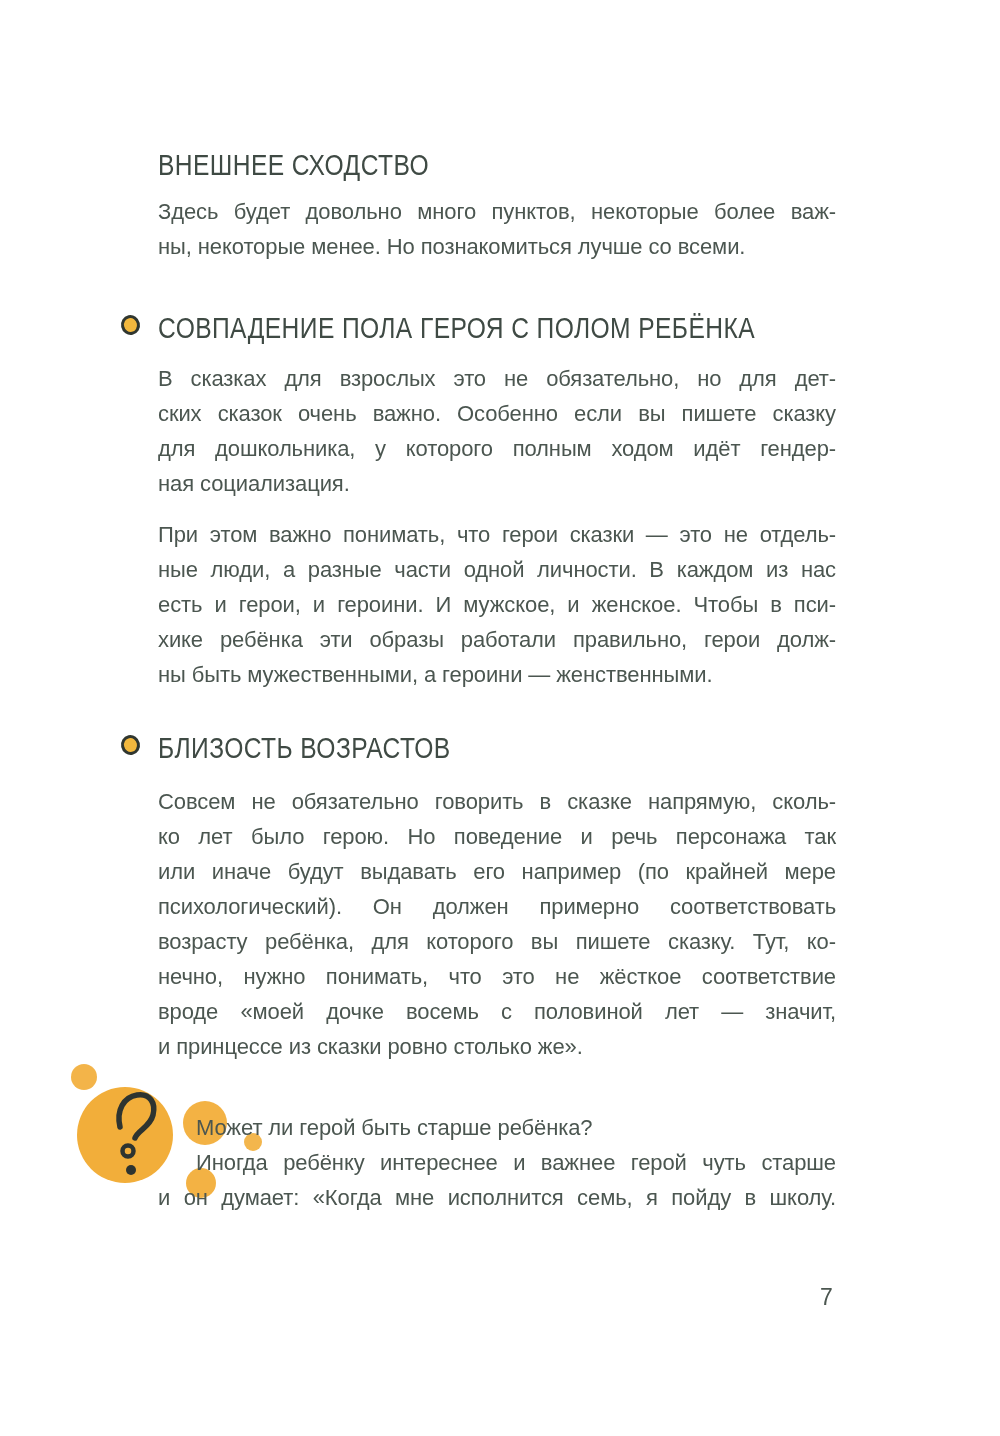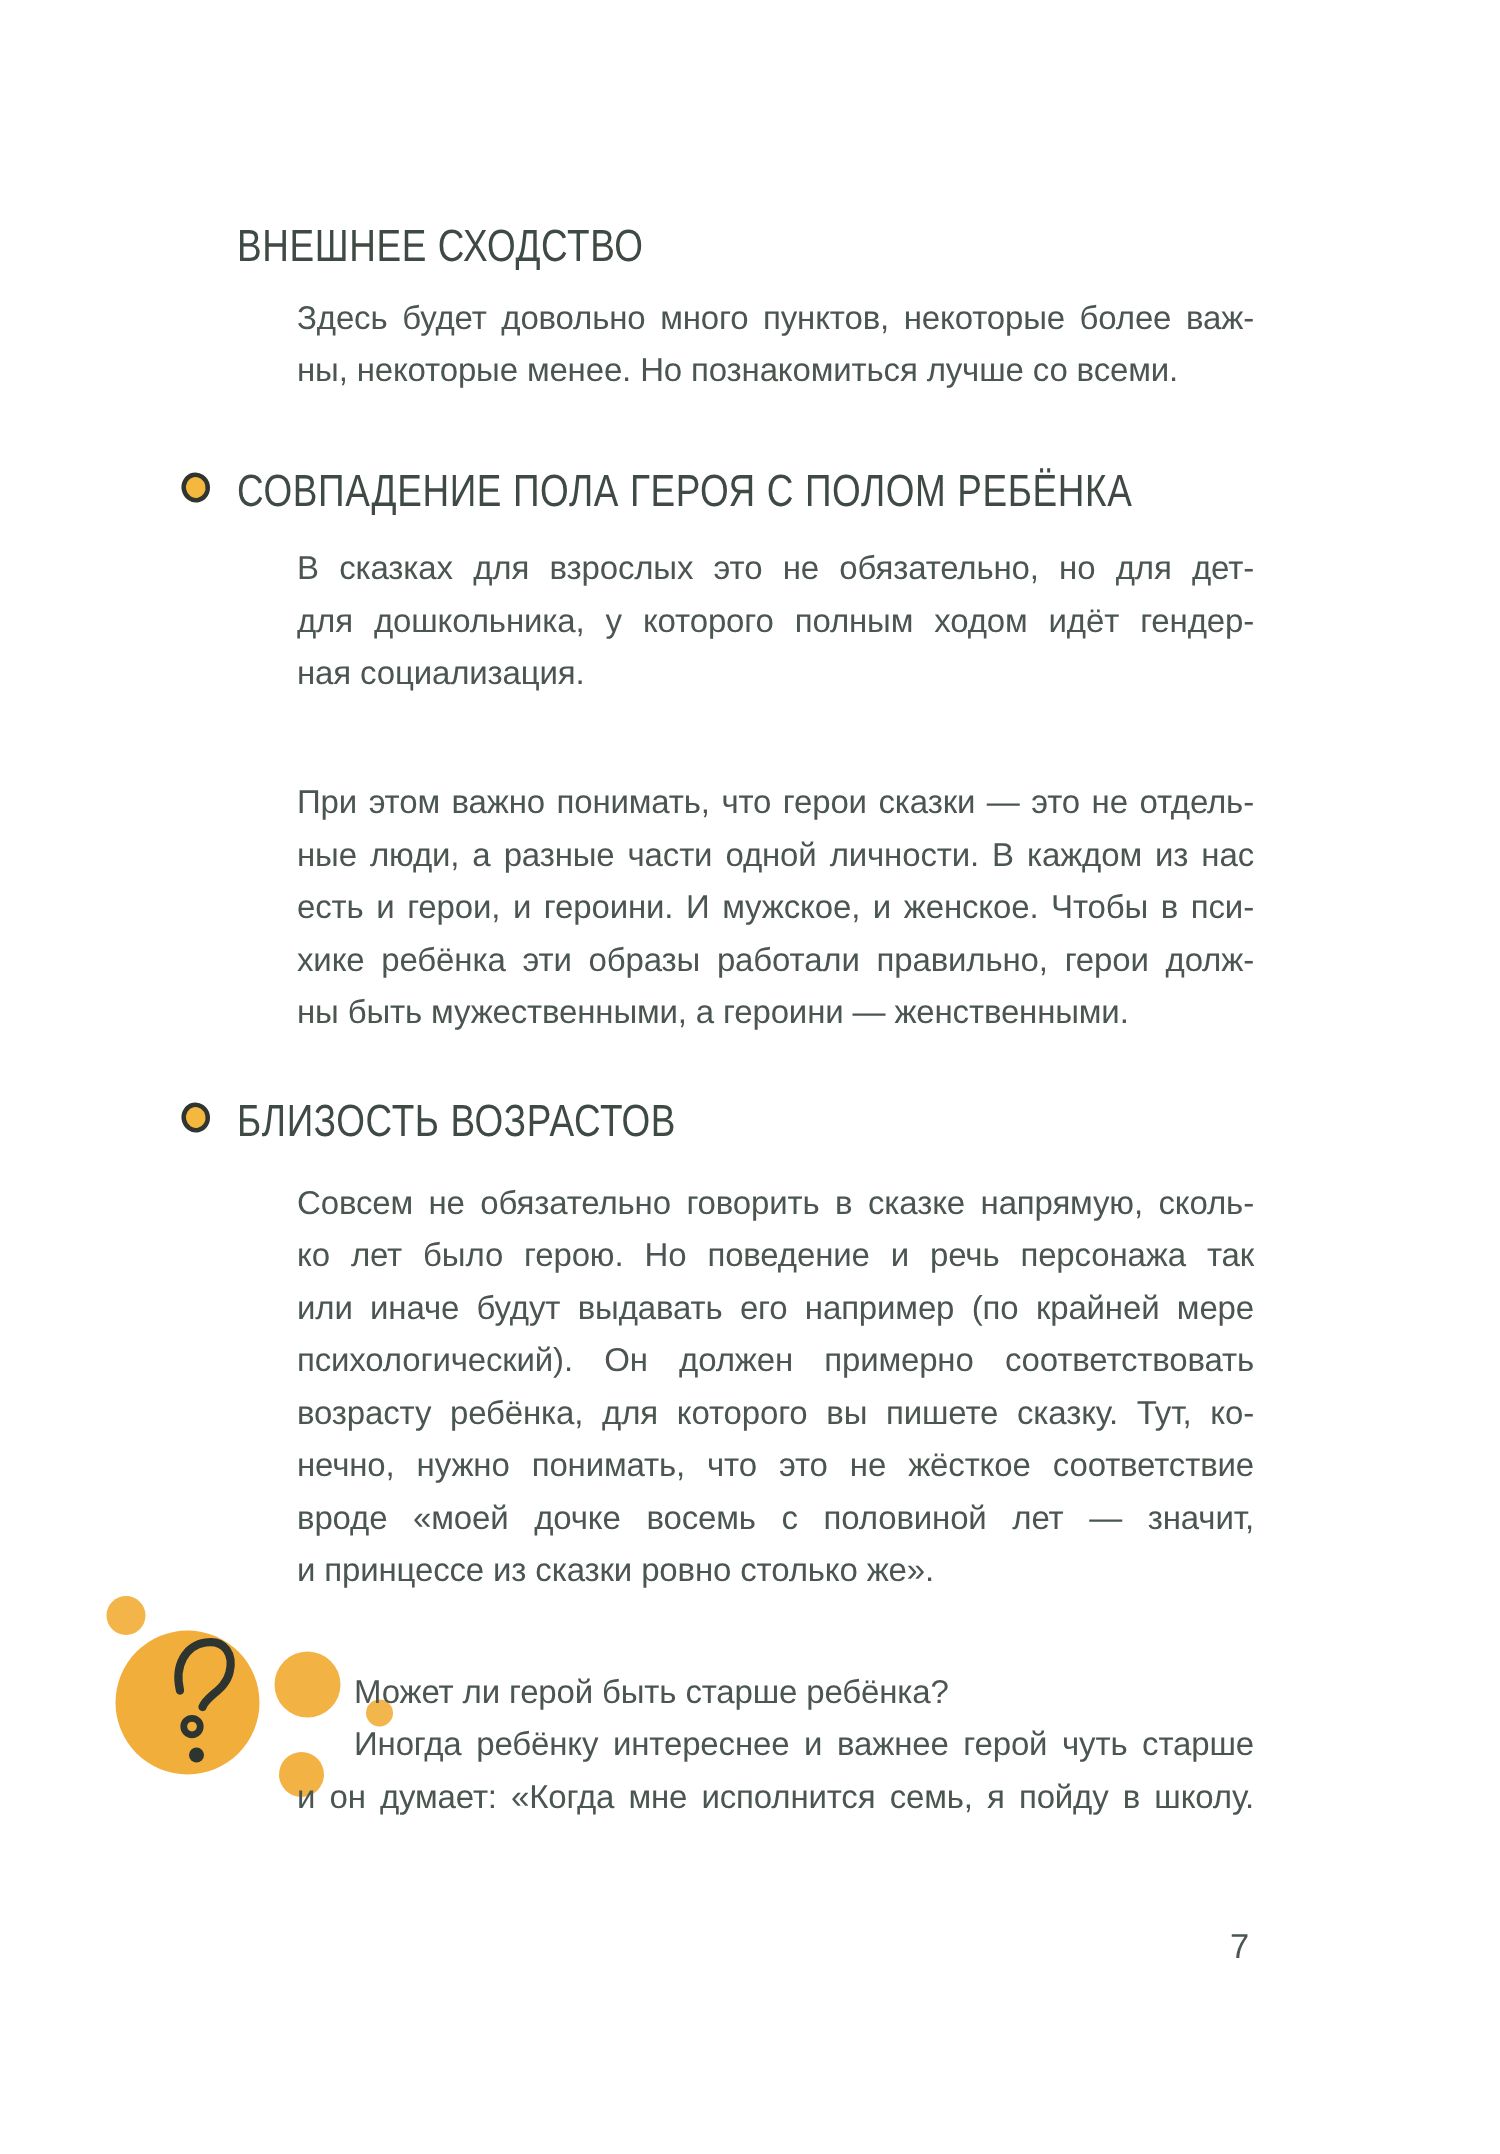--- a/index.html
+++ b/index.html
@@ -33,21 +33,20 @@
   }
   .para{
     position:absolute;left:122px;width:678px;
     color:var(--text);
     font-size:22px;line-height:35px;
     letter-spacing:-0.1px;
   }
   .para .line{
     text-align:justify;
     text-align-last:justify;
-    margin-left:40px;
   }
   .para .line:last-child{text-align-last:left;}
   .para.cont .line:last-child{text-align-last:justify;}
   .para .line.indent{text-indent:38px;}
   .para .line.plain{text-align:right;text-align-last:left;}
   .bullet{
     position:absolute;left:85px;
     width:19px;height:20px;
     box-sizing:border-box;
     border:3.5px solid var(--bullet-stroke);
@@ -93,20 +92,21 @@
         <div class="line plain">ны, некоторые менее. Но познакомиться лучше со всеми.</div>
       </div>
 
     <span class="bullet" style="top:315px"></span>
     <div class="heading" style="top:311px">
       <span class="stretch">СОВПАДЕНИЕ ПОЛА ГЕРОЯ С ПОЛОМ РЕБЁНКА</span>
     </div>
 
     <div class="para" style="top:361px">
         <div class="line">В сказках для взрослых это не обязательно, но для дет-</div>
+        <div class="line">ских сказок очень важно. Особенно если вы пишете сказку</div>
         <div class="line">для дошкольника, у которого полным ходом идёт гендер-</div>
         <div class="line plain">ная социализация.</div>
       </div>
 
     <div class="para" style="top:517px">
         <div class="line">При этом важно понимать, что герои сказки — это не отдель-</div>
         <div class="line">ные люди, а разные части одной личности. В каждом из нас</div>
         <div class="line">есть и герои, и героини. И мужское, и женское. Чтобы в пси-</div>
         <div class="line">хике ребёнка эти образы работали правильно, герои долж-</div>
         <div class="line plain">ны быть мужественными, а героини — женственными.</div>

